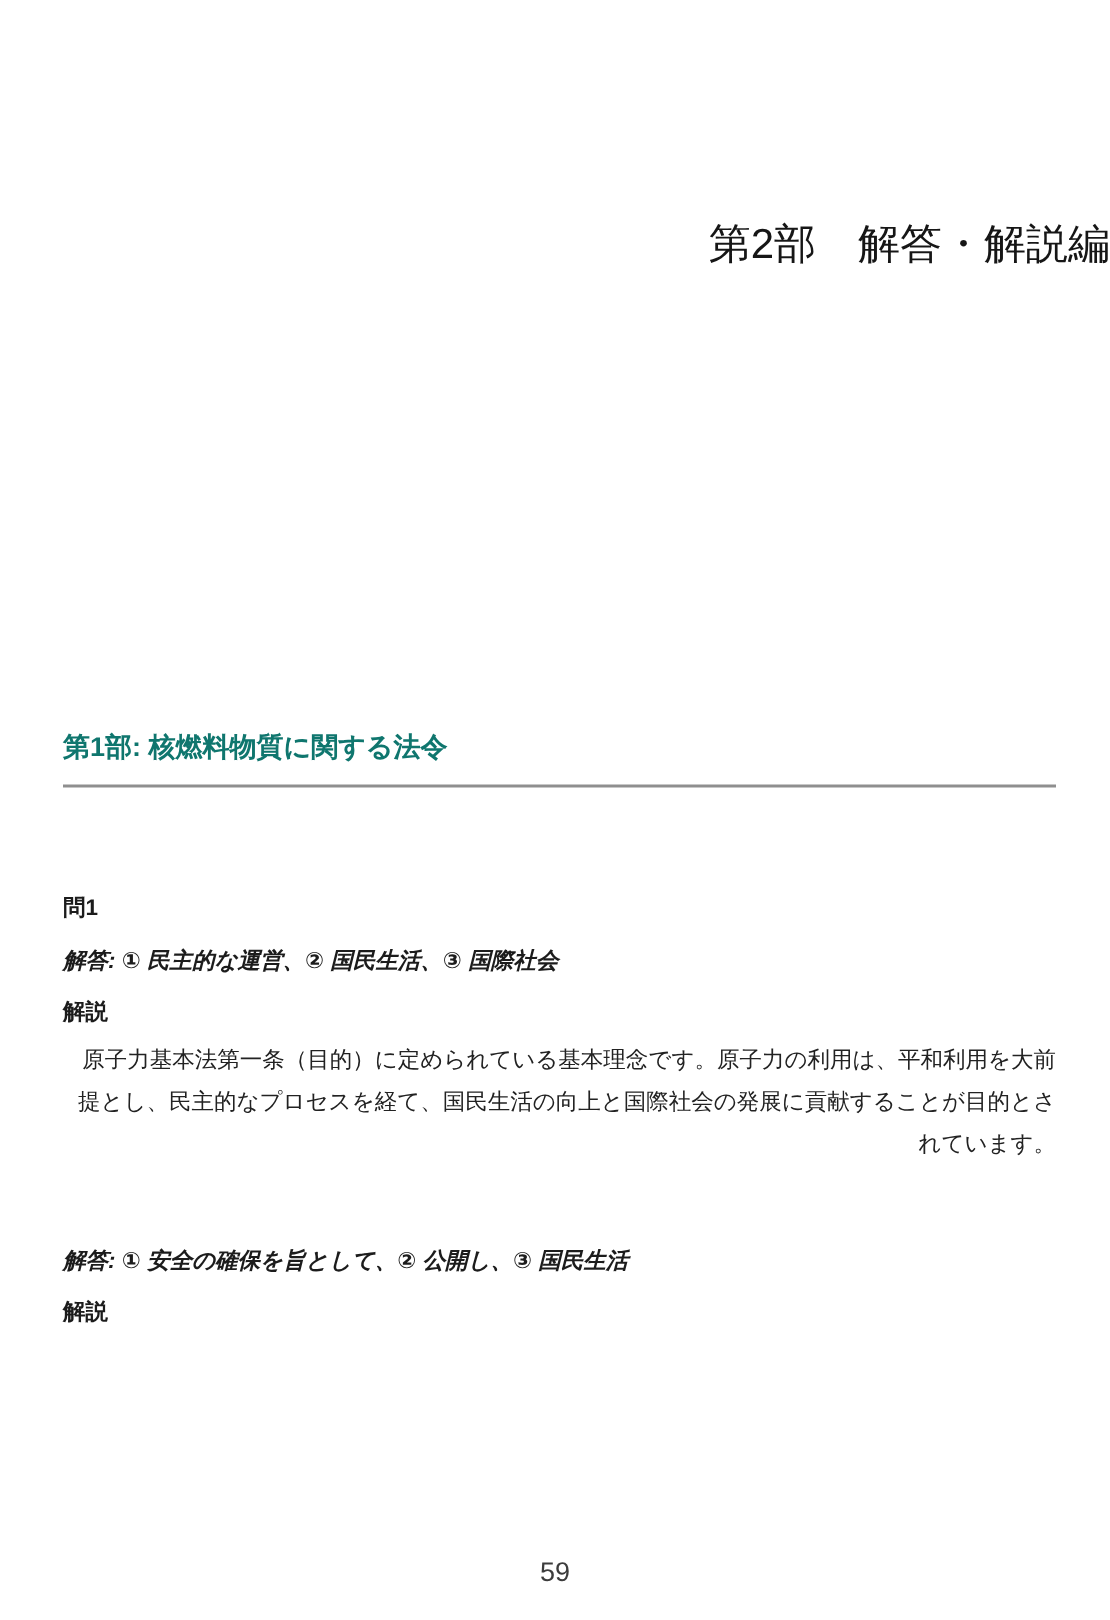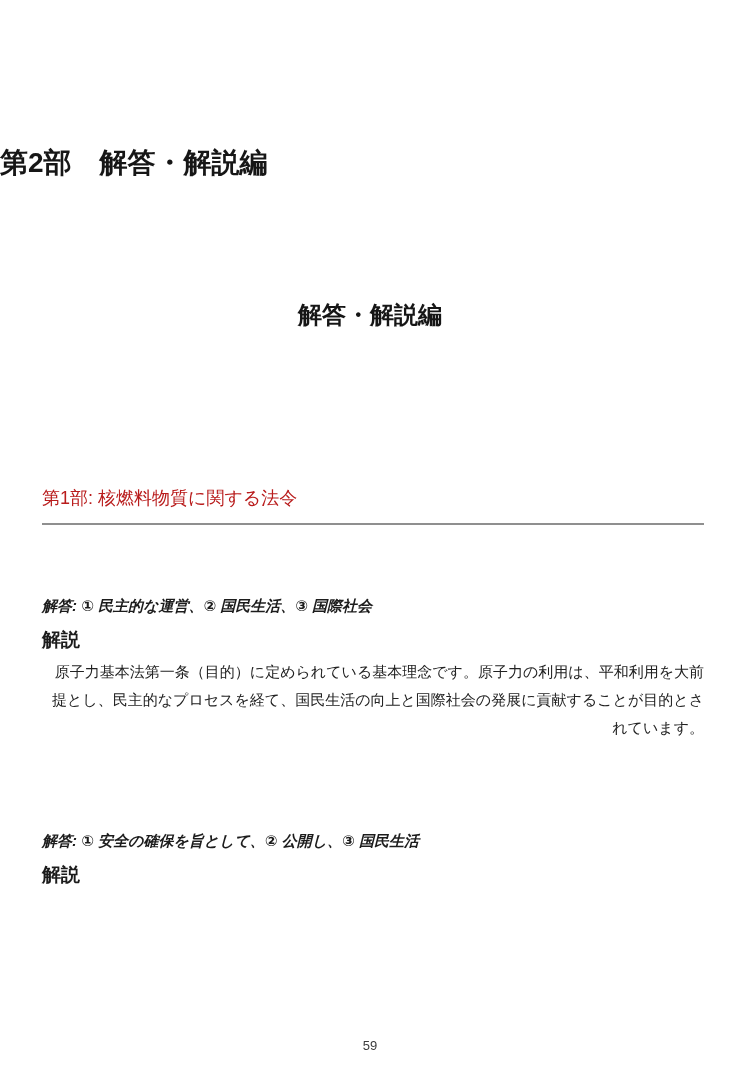--- a/index.html
+++ b/index.html
@@ -11,23 +11,23 @@
     background: #ffffff;
     font-family: "Liberation Sans", "DejaVu Sans", sans-serif;
     color: #1c1c1c;
     overflow: hidden;
   }
   .part-title {
     position: absolute;
     top: 144px;
     left: 0;
     width: 100%;
-    text-align: left;
+    text-align: right;
     font-size: 28px;
-    font-weight: 700;
+    font-weight: 400;
     color: #161616;
   }
   .section-title {
     position: absolute;
     top: 299px;
     left: 0;
     width: 100%;
     text-align: center;
     font-size: 24px;
     font-weight: 700;
@@ -36,22 +36,22 @@
   .chapter-heading-wrap {
     position: absolute;
     top: 486px;
     left: 42px;
     width: 662px;
     border-bottom: 2px solid #8f8f8f;
     padding-bottom: 13px;
   }
   .chapter-heading {
     font-size: 18px;
-    font-weight: 400;
-    color: #b91c1c;
+    font-weight: 700;
+    color: #0f766e;
     line-height: 24px;
   }
   .question-block {
     position: absolute;
     left: 42px;
     width: 662px;
   }
   .qb-1 { top: 596px; }
   .qb-2 { top: 831px; }
   .q-number {
@@ -61,56 +61,56 @@
     margin-bottom: 15px;
   }
   .q-answer {
     font-size: 15px;
     font-weight: 700;
     line-height: 20px;
     margin-bottom: 14px;
     font-style: italic;
   }
   .q-expl-label {
-    font-size: 19px;
+    font-size: 15px;
     font-weight: 700;
     line-height: 20px;
     margin-bottom: 8px;
   }
   .q-expl-text {
     font-size: 15px;
     font-weight: 400;
     line-height: 28px;
     color: #222222;
     text-align: right;
   }
   .page-number {
     position: absolute;
     top: 1038px;
     left: 0;
     width: 100%;
     text-align: center;
-    font-size: 13px;
+    font-size: 18px;
     color: #3c3c3c;
   }
 </style>
 </head>
 <body>
 
 <div class="page">
 
   <div class="part-title">第2部　解答・解説編</div>
 
-  <div class="section-title">解答・解説編</div>
 
   <div class="chapter-heading-wrap">
     <div class="chapter-heading">第1部: 核燃料物質に関する法令</div>
   </div>
 
   <div class="question-block qb-1">
+    <div class="q-number">問1</div>
     <div class="q-answer">解答: ① 民主的な運営、② 国民生活、③ 国際社会</div>
     <div class="q-expl-label">解説</div>
     <div class="q-expl-text">原子力基本法第一条（目的）に定められている基本理念です。原子力の利用は、平和利用を大前提とし、民主的なプロセスを経て、国民生活の向上と国際社会の発展に貢献することが目的とされています。</div>
   </div>
 
   <div class="question-block qb-2">
     <div class="q-answer">解答: ① 安全の確保を旨として、② 公開し、③ 国民生活</div>
     <div class="q-expl-label">解説</div>
   </div>
 

